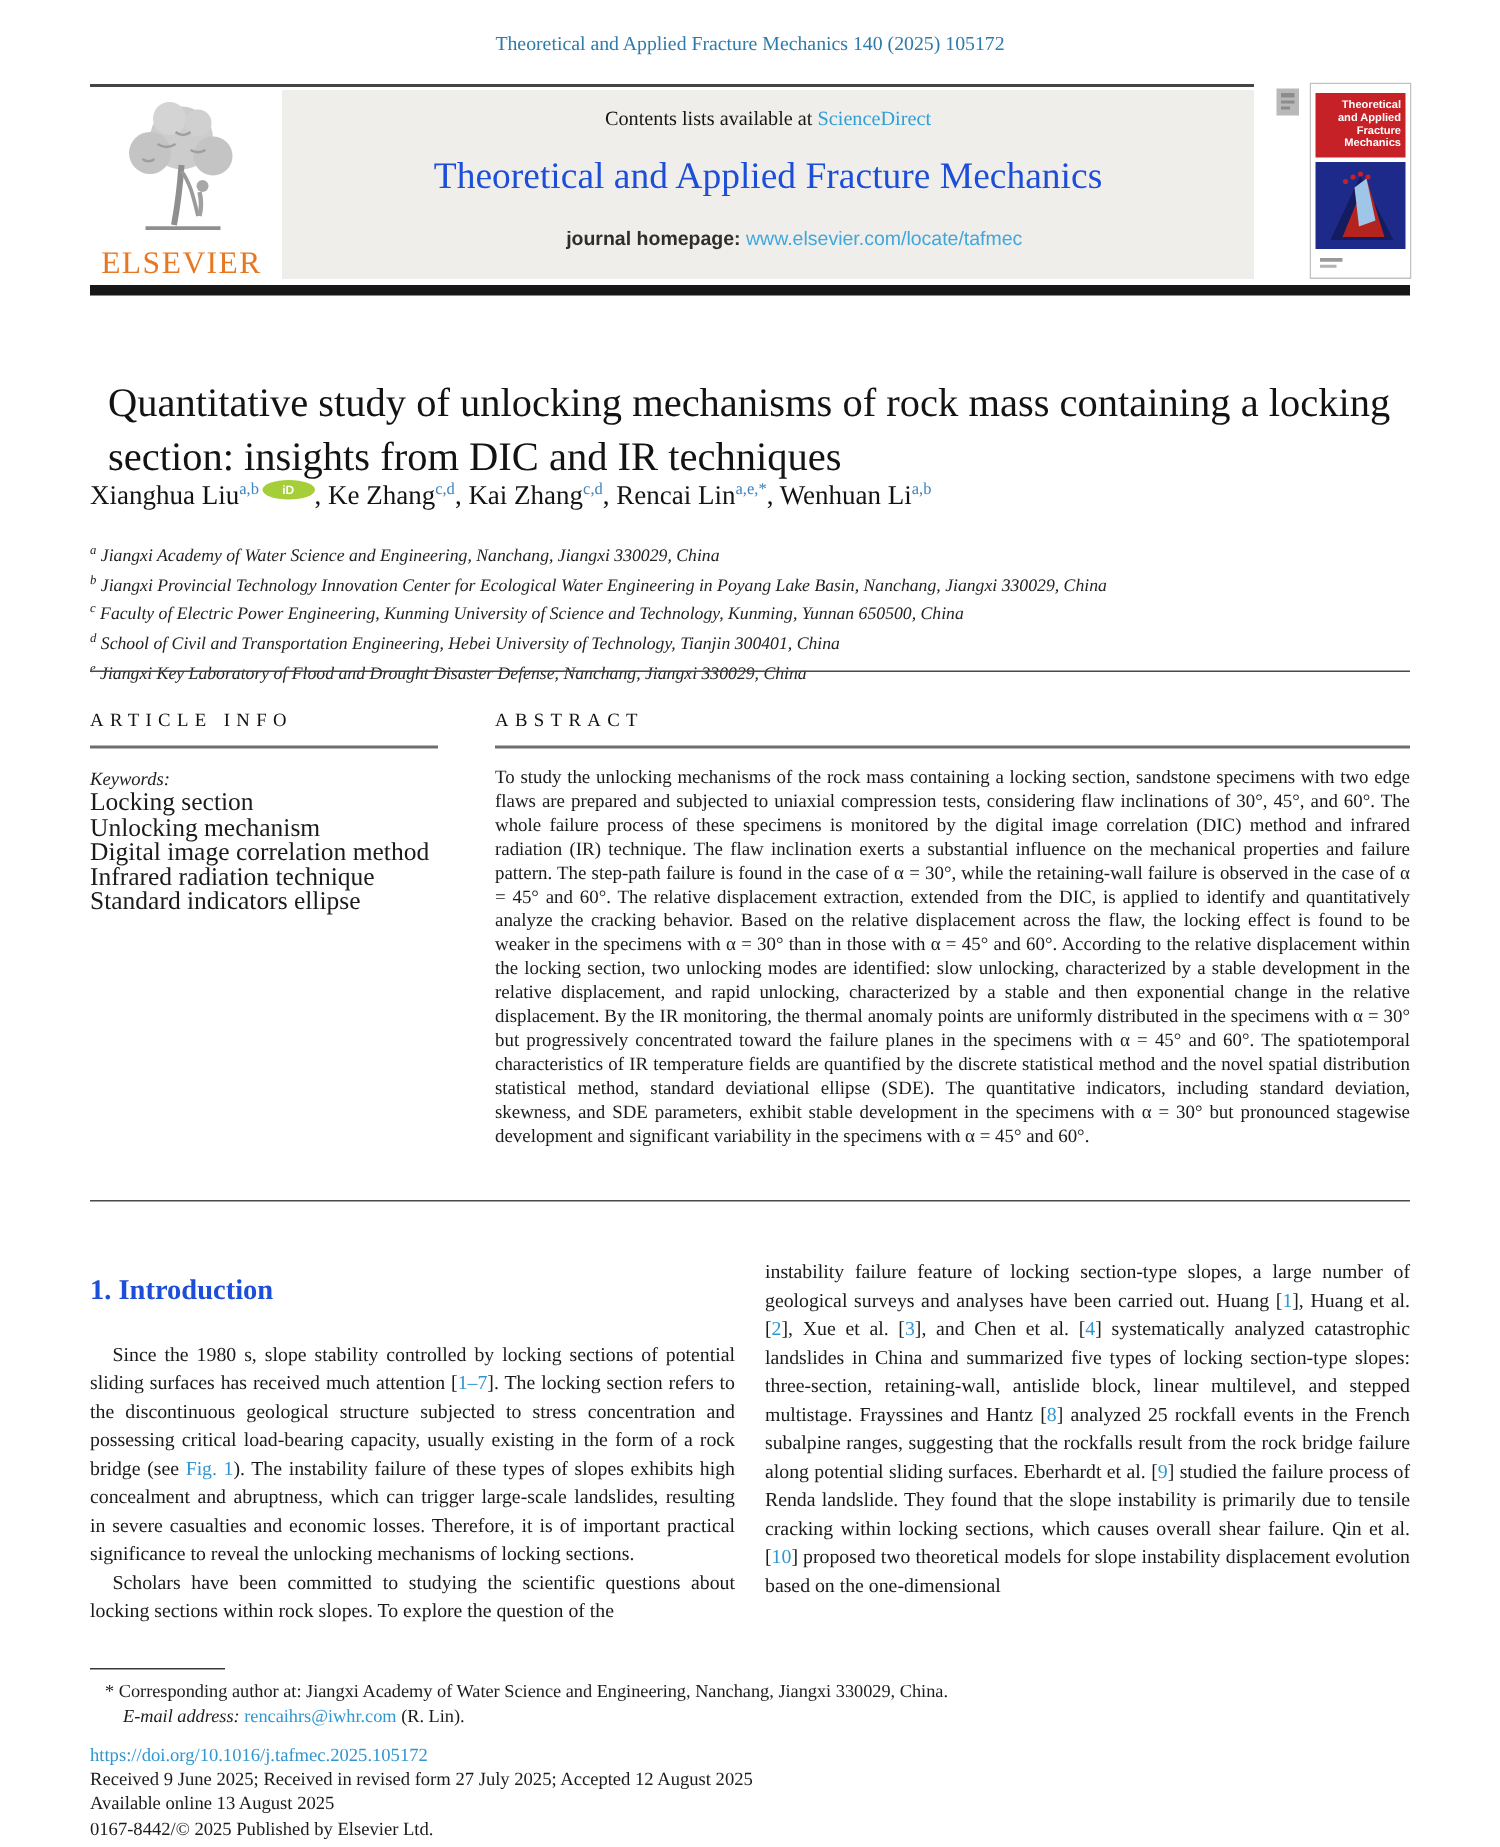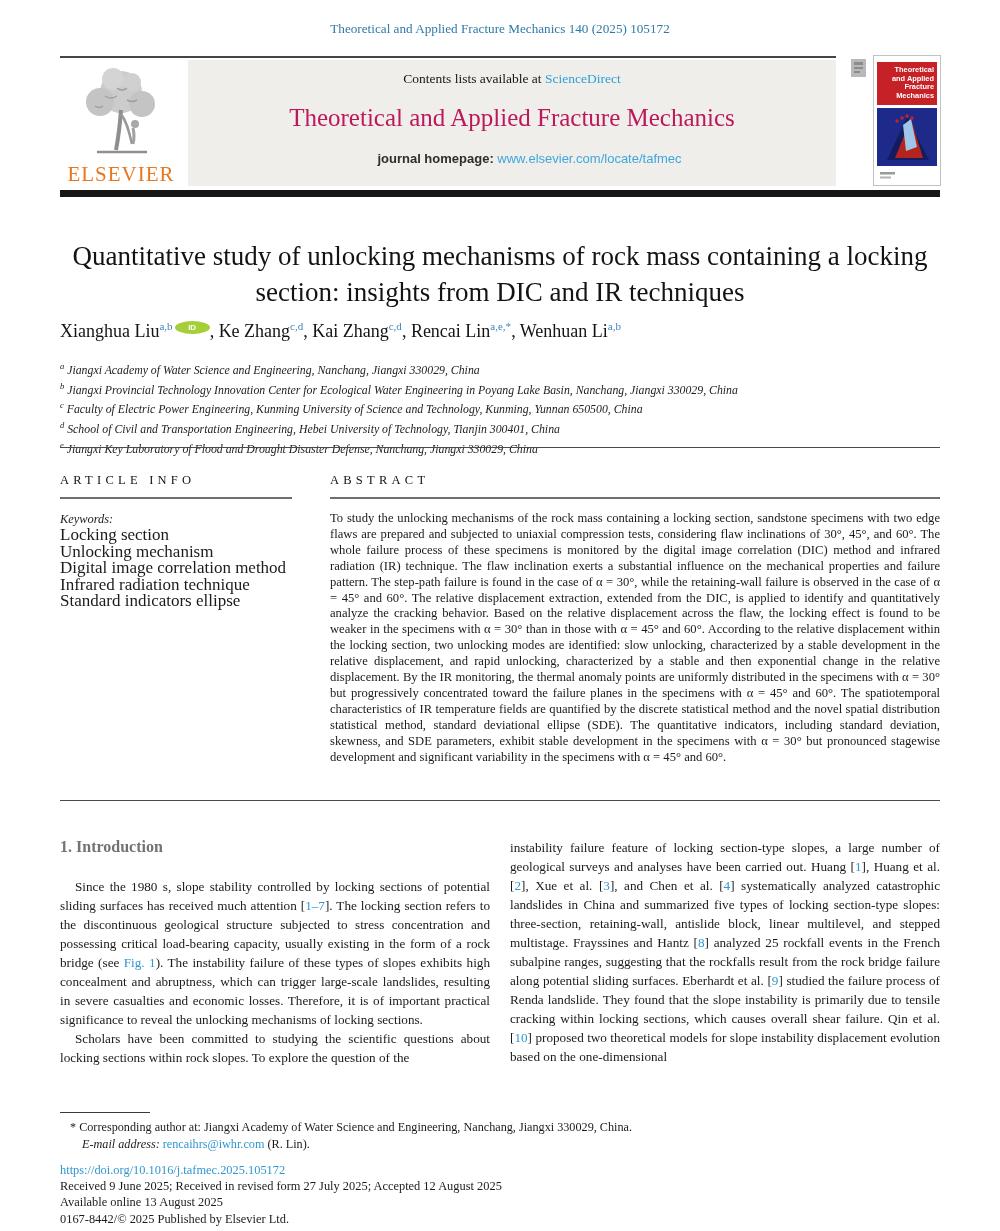--- a/index.html
+++ b/index.html
@@ -11,31 +11,31 @@
 
   .top-rule{position:absolute;left:60px;top:56px;width:776px;height:2px;background:#454545;}
 
   
   .logo-block{position:absolute;left:58px;top:62px;width:126px;height:124px;text-align:center;}
   .elsevier-word{font-size:21px;color:var(--elsevier-orange,#e87722);letter-spacing:1px;margin-top:-2px;}
   .masthead-box{position:absolute;left:188px;top:60px;width:648px;height:126px;
                 background:var(--masthead-gray,#efeeeb);}
   .contents-line{margin-top:11px;text-align:center;font-size:13.5px;color:#161616;}
   .sciencedirect{color:#2f9fd6;}
-  .journal-title{margin-top:17px;text-align:center;font-size:25px;color:#be185d;}
+  .journal-title{margin-top:17px;text-align:center;font-size:25px;color:#1d4ed8;}
   .homepage-line{margin-top:19px;text-align:center;font-size:13px;
                  font-family:"Liberation Sans", sans-serif;font-weight:bold;color:#2e2e2e;margin-left:35px;}
   .homepage-url{color:#41a7db;font-weight:normal;}
   .mini-emblem{position:absolute;left:850px;top:58px;}
   .cover{position:absolute;left:873px;top:55px;width:76px;height:131px;}
 
   .black-bar{position:absolute;left:60px;top:190px;width:880px;height:7px;background:#171717;}
 
-  .title{position:absolute;left:60px;top:238px;width:880px;margin:0;font-weight:normal;
-         font-size:27px;line-height:36px;color:#131313;text-align:center;}
+  .title{position:absolute;left:60px;top:238px;width:880px;margin:12px;font-weight:normal;
+         font-size:27px;line-height:36px;color:#131313;}
 
   .authors{position:absolute;left:60px;top:320px;width:880px;font-size:18px;color:#131313;}
   .asup{font-size:11px;color:var(--sup-blue,#3f83bf);}
   .orcid{display:inline-block;width:35px;height:13px;border-radius:50%;
          background:var(--orcid-green,#a6ce39);color:#fff;font-size:8px;line-height:13px;
          text-align:center;font-family:"Liberation Sans", sans-serif;font-weight:bold;
          vertical-align:super;margin-left:2px;}
 
   .affiliations{position:absolute;left:60px;top:359px;width:880px;font-style:italic;
                 font-size:11.8px;line-height:15.8px;color:#222;}
@@ -47,21 +47,21 @@
   .info-col{position:absolute;left:60px;top:473px;width:232px;}
   .abstract-col{position:absolute;left:330px;top:473px;width:610px;}
   .sec-head{font-size:12.5px;letter-spacing:0.34em;color:#111;}
   .head-rule{margin-top:9px;height:2px;background:#6e6e6e;}
   .keywords-label{margin-top:13px;font-style:italic;font-size:12.4px;}
   .keyword-line{font-size:17px;line-height:16.6px;}
   .abstract-text{margin-top:12px;font-size:12.6px;line-height:15.9px;text-align:justify;color:#1a1a1a;}
 
   .intro{position:absolute;left:60px;top:838px;width:880px;display:flex;gap:20px;}
   .col{width:430px;}
-  .intro h2{margin:0 0 21px 0;font-size:16px;color:#737373;}
+  .intro h2{margin:12px 0 21px 0;font-size:19px;color:#1d4ed8;}
   .intro p{margin:0;font-size:13.2px;line-height:19px;text-align:justify;color:#1a1a1a;}
   .indent{text-indent:15px;}
   .tlink{color:var(--link-blue,#3096cf);}
 
   .fn-rule{position:absolute;left:60px;top:1112px;width:90px;height:1px;background:#3a3a3a;}
   .footnotes{position:absolute;left:60px;top:1119px;width:880px;font-size:12.2px;line-height:16.5px;}
   .fn-line{padding-left:22px;text-indent:-12px;}
   .fn-email{padding-left:22px;}
   .meta{position:absolute;left:60px;top:1162px;width:880px;font-size:12.4px;line-height:16.2px;}
   .doi{color:var(--link-blue,#3096cf);}

